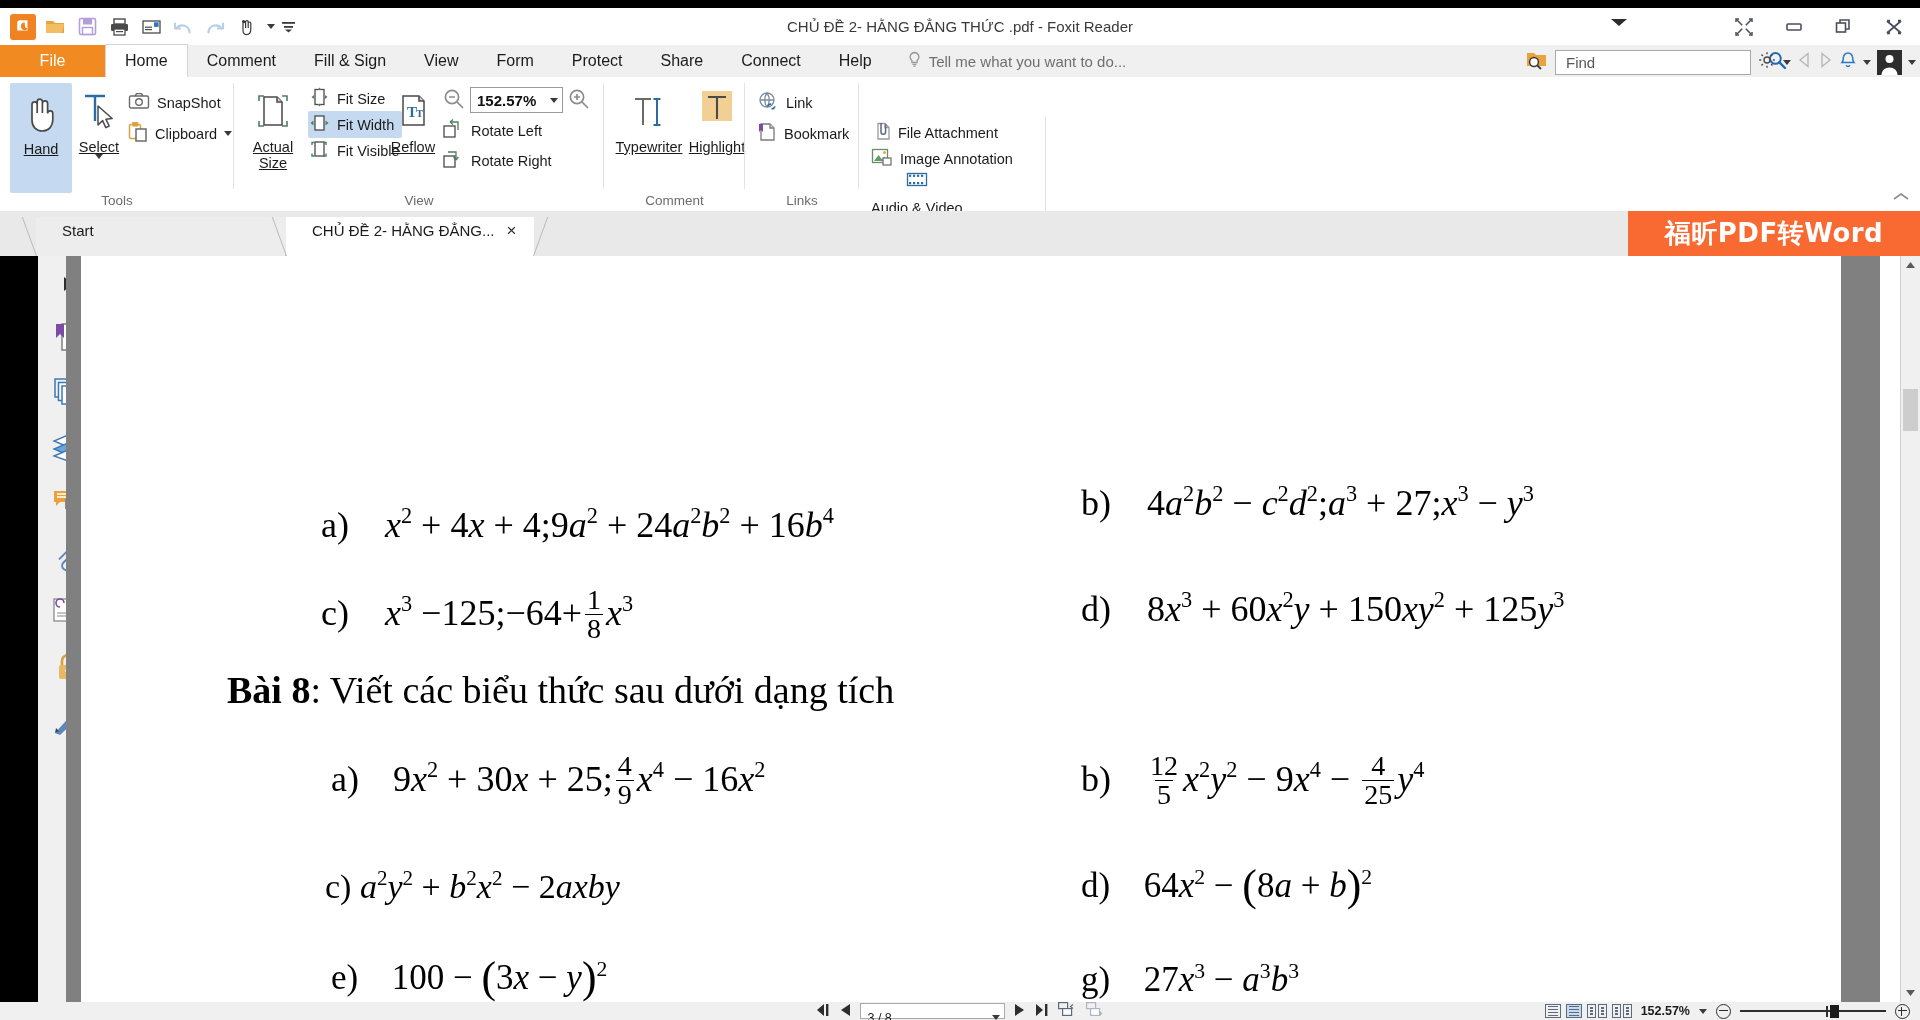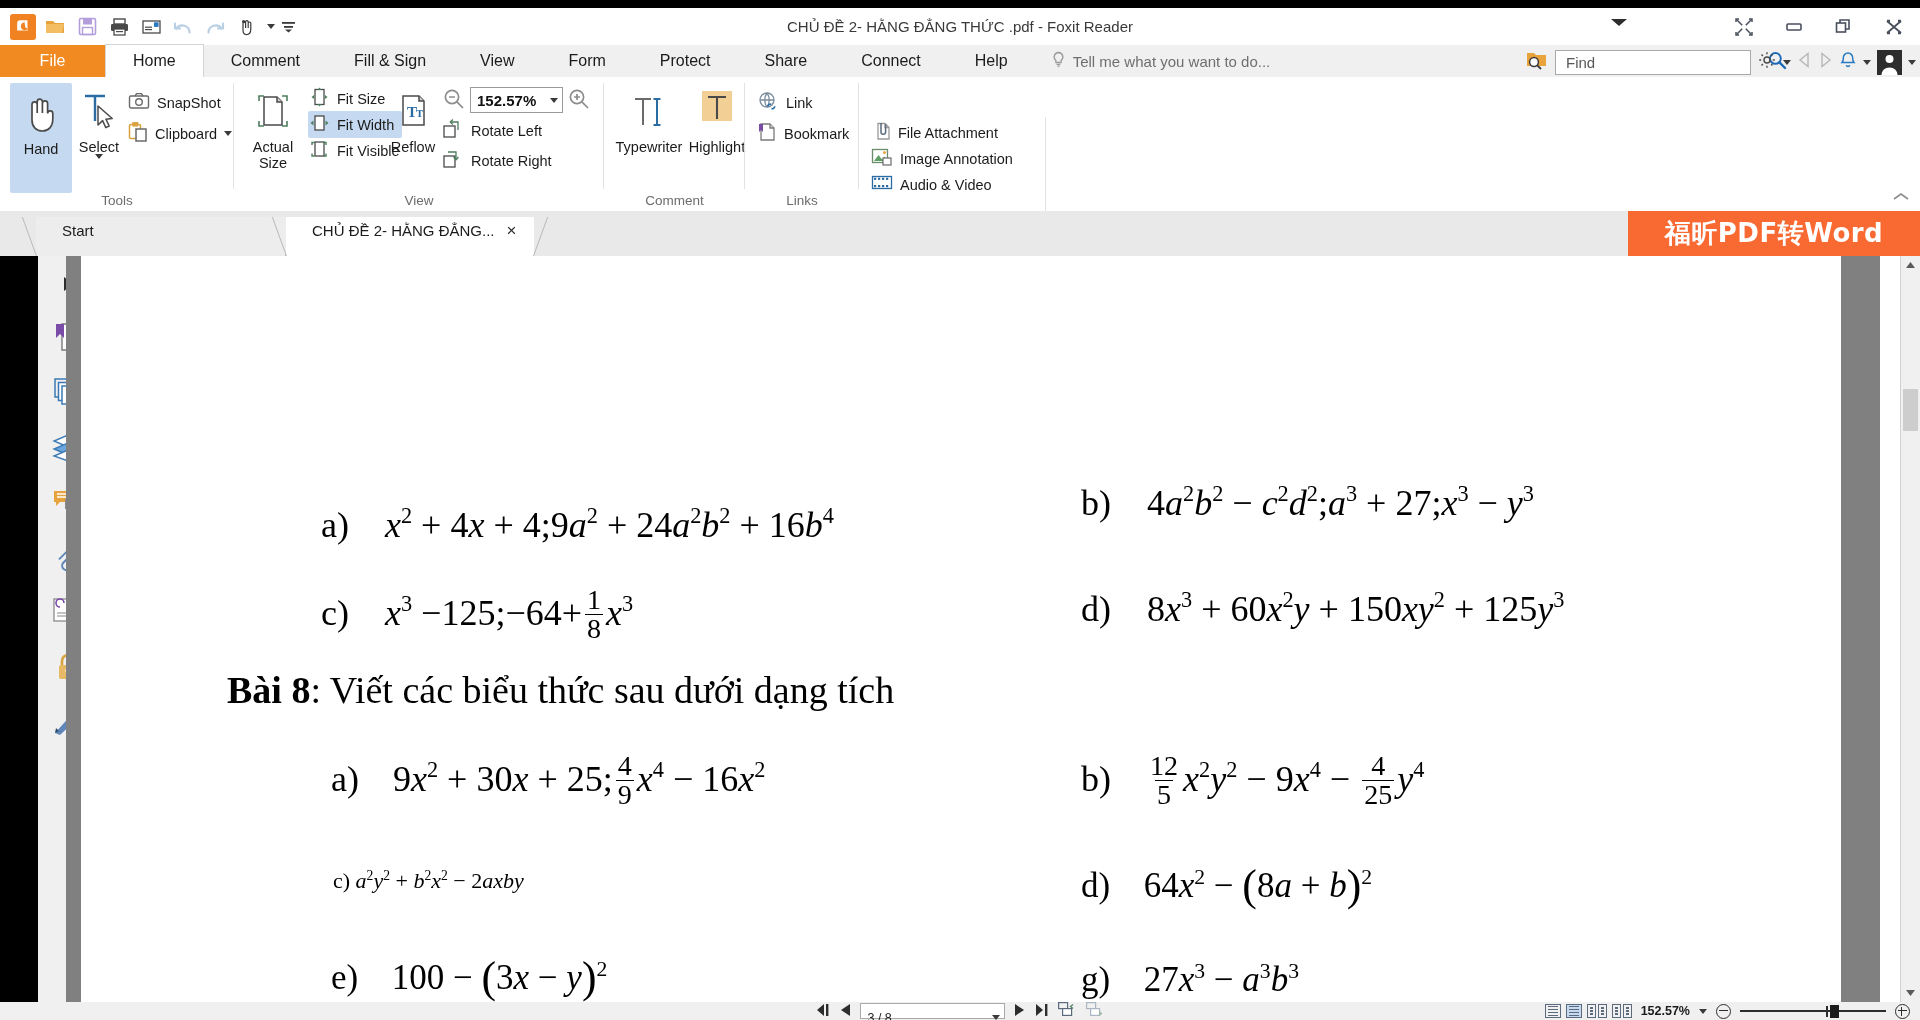--- a/index.html
+++ b/index.html
@@ -31,21 +31,21 @@
   
   .menubar{
     position:absolute;left:0;top:45px;width:1920px;height:32px;
     background:#f0f0f0;display:flex;align-items:flex-end;
   }
   .mfile{
     width:105px;height:32px;background:#f18a21;color:#fff;
     display:flex;align-items:center;justify-content:center;font-size:16px;
   }
   .mtab{
-    height:32px;padding:0 27px;display:flex;align-items:center;
+    height:32px;padding:0 19px;display:flex;align-items:center;
     font-size:16px;color:#1b1b1b;
   }
   .mtab.active{background:#ffffff;border-top:1px solid #d4d4d4;border-left:1px solid #d4d4d4;border-right:1px solid #d4d4d4;}
   .tellme{display:flex;align-items:center;gap:7px;height:32px;padding-left:16px;font-size:15px;color:#6f6f6f;}
   .menuright{position:absolute;right:4px;top:2px;height:30px;display:flex;align-items:center;gap:6px;}
   .findbox{
     width:196px;height:25px;background:#fff;border:1px solid #a9a9a9;
     display:flex;align-items:center;padding:0 4px 0 8px;box-sizing:border-box;
   }
   .findbox input{
@@ -60,21 +60,21 @@
     position:absolute;left:0;top:77px;width:1920px;height:134px;
     background:#fff;border-bottom:1px solid #d8d8d8;
   }
   .rgroup{position:absolute;top:0;height:134px;}
   .rgroup .sep{position:absolute;right:0;top:6px;width:1px;height:106px;background:#e2e2e2;}
   .glabel{position:absolute;bottom:3px;left:0;width:100%;text-align:center;font-size:13.5px;color:#6c6c6c;}
   .bigbtn{
     position:absolute;display:flex;flex-direction:column;align-items:center;
     width:62px;padding-top:6px;
   }
-  .bigbtn .lbl{font-size:14.5px;color:#1b1b1b;margin-top:2px;line-height:16px;text-align:center;}
+  .bigbtn .lbl{font-size:14.5px;color:#1b1b1b;margin-top:2px;line-height:16px;text-align:center;text-decoration:underline;}
   .bigbtn.sel{background:#c5daf0;border-radius:2px;}
   .smallrow{position:absolute;display:flex;align-items:center;gap:7px;height:27px;}
   .smallrow .lbl{font-size:14.5px;color:#1b1b1b;white-space:nowrap;}
   .smallrow.sel{background:#c5daf0;padding-right:8px;border-radius:2px;}
   .zoombox{
     position:absolute;width:93px;height:26px;background:#fff;border:1px solid #9b9b9b;
     display:flex;align-items:center;justify-content:space-between;padding:0 4px 0 6px;box-sizing:border-box;
   }
   .zoombox .val{font-size:15px;color:#111;font-weight:bold;}
   .caret{width:0;height:0;border-left:4.5px solid transparent;border-right:4.5px solid transparent;border-top:5px solid #3a3a3a;}
@@ -562,21 +562,21 @@
         <span>
           <svg width="22" height="20" viewBox="0 0 22 20">
               <rect x="1.5" y="2.5" width="15" height="13" fill="#fff" stroke="#6a8c6a" stroke-width="1.3"></rect>
               <path d="M3 14l4.5-6 3.5 4.5 2.5-3L16 14z" fill="#5e9e63"></path>
               <circle cx="13.5" cy="5.5" r="1.5" fill="#e8a33d"></circle>
               <rect x="12" y="11" width="8" height="7" fill="#fff" stroke="#6a6a6a" stroke-width="1.2"></rect>
             </svg>
         </span>
         <span class="lbl">Image Annotation</span>
       </div>
-      <div class="smallrow" style="left:12px;top:60px;">
+      <div class="smallrow" style="left:12px;top:60px;flex-direction:column;">
         <span>
           <svg width="22" height="18" viewBox="0 0 22 18" fill="none">
               <rect x="1.5" y="2.5" width="19" height="12" stroke="#2b6ca3" stroke-width="1.3"></rect>
               <g fill="#2b6ca3">
                 <rect x="3" y="3.7" width="2.2" height="2.2"></rect>
                 <rect x="7" y="3.7" width="2.2" height="2.2"></rect>
                 <rect x="11" y="3.7" width="2.2" height="2.2"></rect>
                 <rect x="15" y="3.7" width="2.2" height="2.2"></rect>
                 <rect x="3" y="11" width="2.2" height="2.2"></rect>
                 <rect x="7" y="11" width="2.2" height="2.2"></rect>
@@ -731,21 +731,21 @@
         <span style="display:inline-block;width:16px"></span>
         <span class="expr"><span class="frac">
               <span class="num">12</span>
               <span class="den">5</span>
             </span><span class="mi">x</span><sup>2</sup><span class="mi">y</span><sup>2</sup> − 9<span class="mi">x</span><sup>4</sup> − <span class="frac">
               <span class="num">4</span>
               <span class="den">25</span>
             </span><span class="mi">y</span><sup>4</sup></span>
       </div>
 
-      <div class="mrow" style="left:252px;top:762px;font-size:22px;">
+      <div class="mrow" style="left:244px;top:762px;font-size:34px;">
         <span>c)</span>
         <span class="expr"><span class="mi">a</span><sup>2</sup><span class="mi">y</span><sup>2</sup> + <span class="mi">b</span><sup>2</sup><span class="mi">x</span><sup>2</sup> − 2<span class="mi">axby</span></span>
       </div>
       <div class="mrow" style="left:1000px;top:760px;font-size:35px;">
         <span>d)</span>
         <span style="display:inline-block;width:16px"></span>
         <span class="expr">64<span class="mi">x</span><sup>2</sup> − <span class="bigpar">(</span>8<span class="mi">a</span> + <span class="mi">b</span><span class="bigpar">)</span><sup>2</sup></span>
       </div>
 
       <div class="mrow" style="left:250px;top:852px;font-size:35px;">

